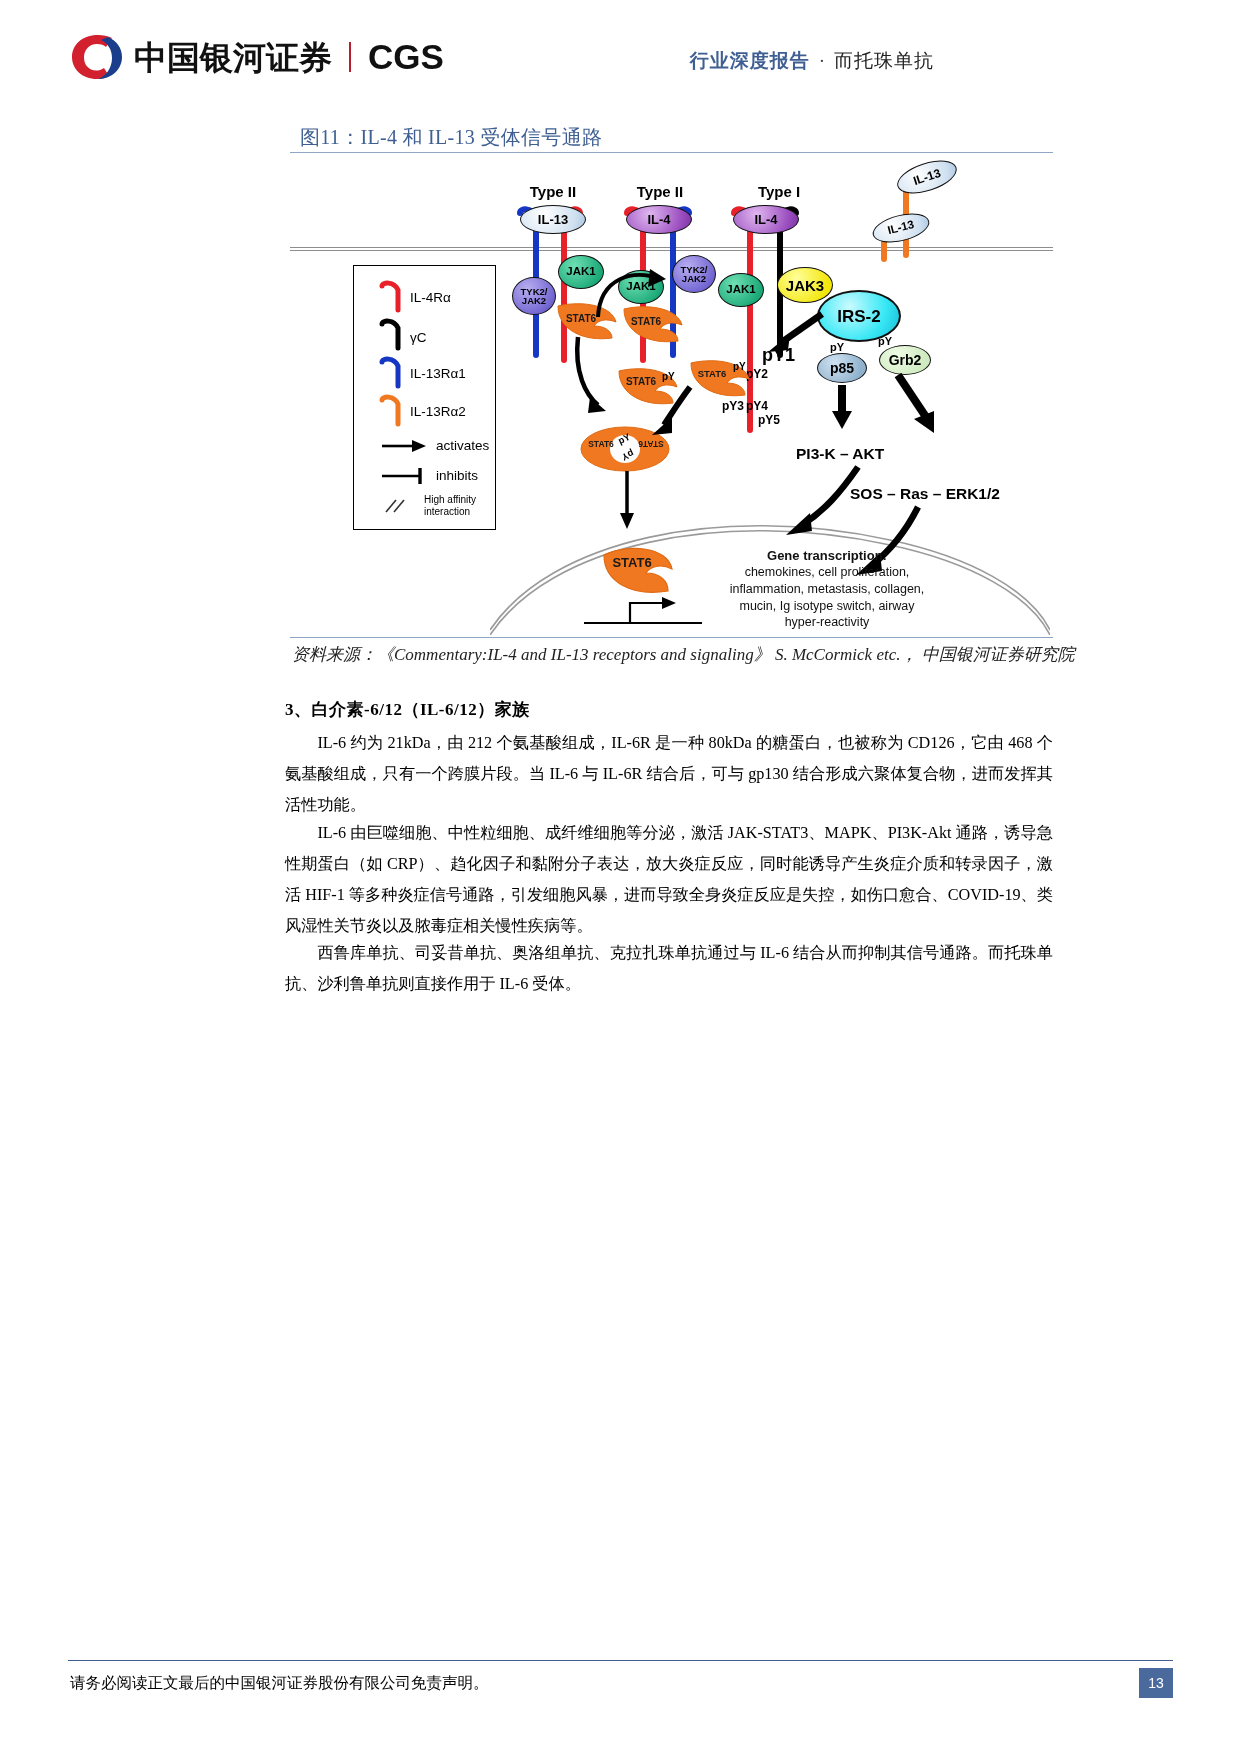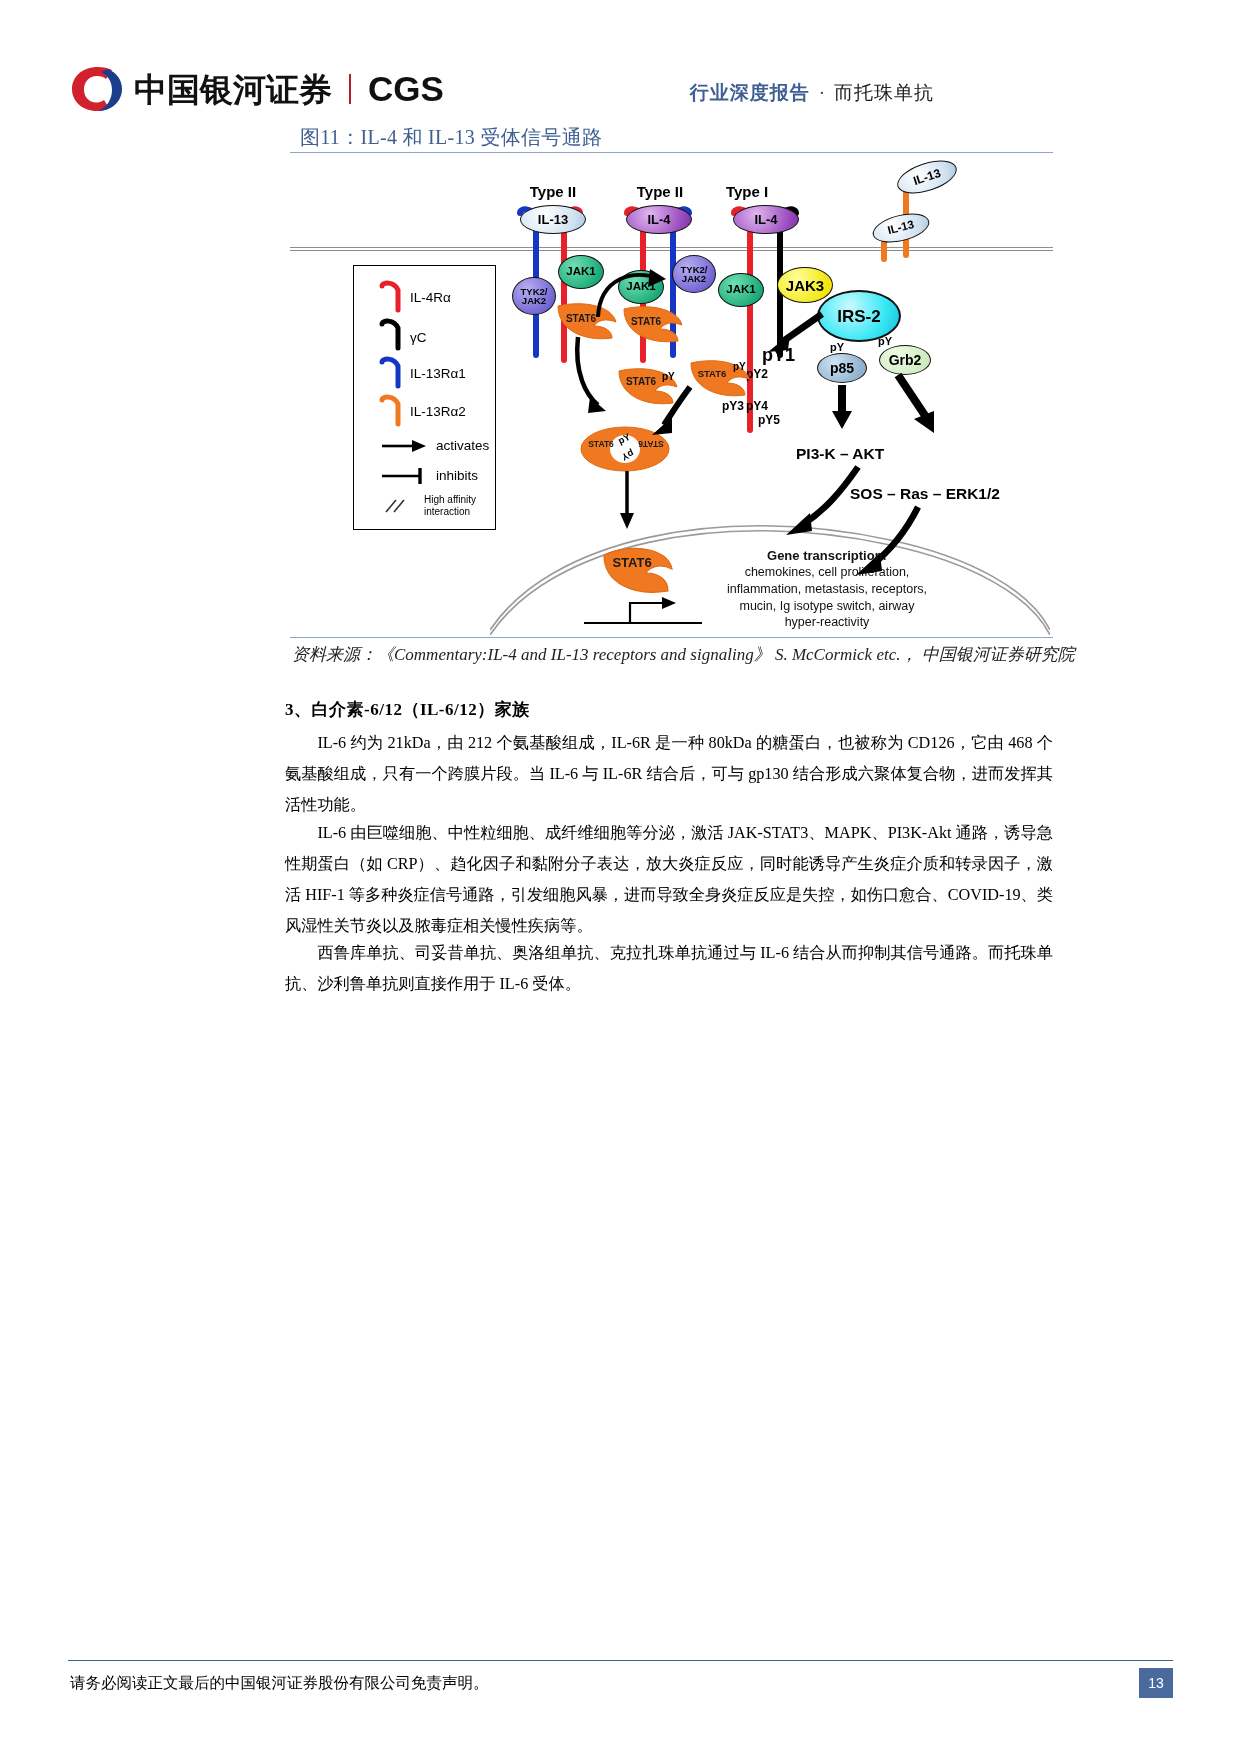--- a/index.html
+++ b/index.html
@@ -9,21 +9,21 @@
     height: 1755px;
     background: #ffffff;
     font-family: "Liberation Serif", serif;
     position: relative;
     overflow: hidden;
   }
 
   
   .page-header {
     position: absolute;
-    left: 0; top: 0; width: 1002px; height: 108px; margin-top: 32px;
+    left: 0; top: 0; width: 1002px; height: 108px;
   }
   .logo-wrap {
     position: absolute; left: 68px; top: 32px;
     display: flex; align-items: center; gap: 10px;
   }
   .logo-mark { width: 56px; height: 50px; }
   .logo-text {
     font-family: "Liberation Sans", sans-serif;
     font-weight: bold; font-size: 33px; color: #111;
     letter-spacing: 0px; line-height: 1;
@@ -171,21 +171,21 @@
 
 <div class="fig-title">图11：IL-4 和 IL-13 受体信号通路</div>
 <div class="fig-rule-top"></div>
 
 <div class="fig-canvas">
 
   <div class="membrane" style="top:92px;"></div>
 
   <div class="dg type-lbl" style="left:218px; top:28px; width:90px;">Type II</div>
   <div class="dg type-lbl" style="left:325px; top:28px; width:90px;">Type II</div>
-  <div class="dg type-lbl" style="left:412px; top:28px; width:90px;">Type I</div>
+  <div class="dg type-lbl" style="left:444px; top:28px; width:90px;">Type I</div>
 
   <svg class="dg" style="left:218px; top:50px;" width="110" height="200">
 
     <path d="M12 8 C12 3 24 2 28 12 L28 150" stroke="#1636c4" stroke-width="6" fill="none" stroke-linecap="round"></path>
 
     <path d="M72 8 C72 3 60 2 56 12 L56 155" stroke="#e8202a" stroke-width="6" fill="none" stroke-linecap="round"></path>
 
     <line x1="29" y1="18" x2="37" y2="26" stroke="#555" stroke-width="1.4"></line>
     <line x1="35" y1="16" x2="43" y2="24" stroke="#555" stroke-width="1.4"></line>
   </svg>
@@ -335,21 +335,21 @@
     <path d="M6 72 L30 50 L32 68 Z" fill="#000"></path>
   </svg>
   <svg class="dg" style="left:560px; top:348px;" width="80" height="78">
     <path d="M68 4 C56 28 42 46 22 62" stroke="#000" stroke-width="6.5" fill="none"></path>
     <path d="M6 72 L30 50 L32 68 Z" fill="#000"></path>
   </svg>
 
   <div class="gene-txt" style="left:412px; top:392px; width:250px;">
     <div class="gene-hd">Gene transcription:</div>
     <div>chemokines, cell proliferation,</div>
-    <div>inflammation, metastasis, receptors,</div>
+    <div>inflammation, metastasis, collagen,</div>
     <div>mucin, Ig isotype switch, airway</div>
     <div>hyper-reactivity</div>
   </div>
 
   <div class="legend-box">
 
     <svg style="position:absolute; left:24px; top:14px;" width="26" height="34">
       <path d="M4 6 C4 2 16 1 20 10 L20 30" stroke="#e8202a" stroke-width="5" fill="none" stroke-linecap="round"></path>
     </svg>
     <div class="legend-row" style="left:56px; top:24px;">IL-4Rα</div>

